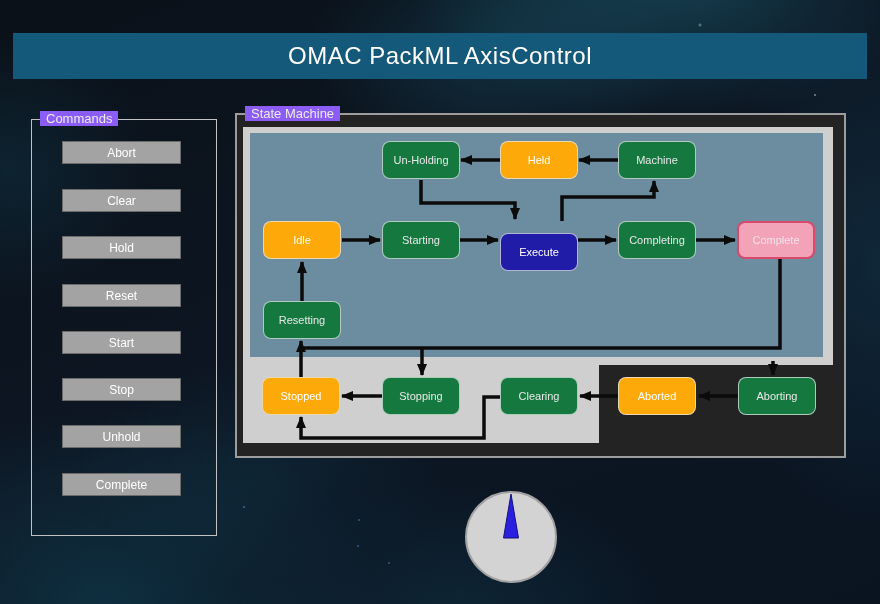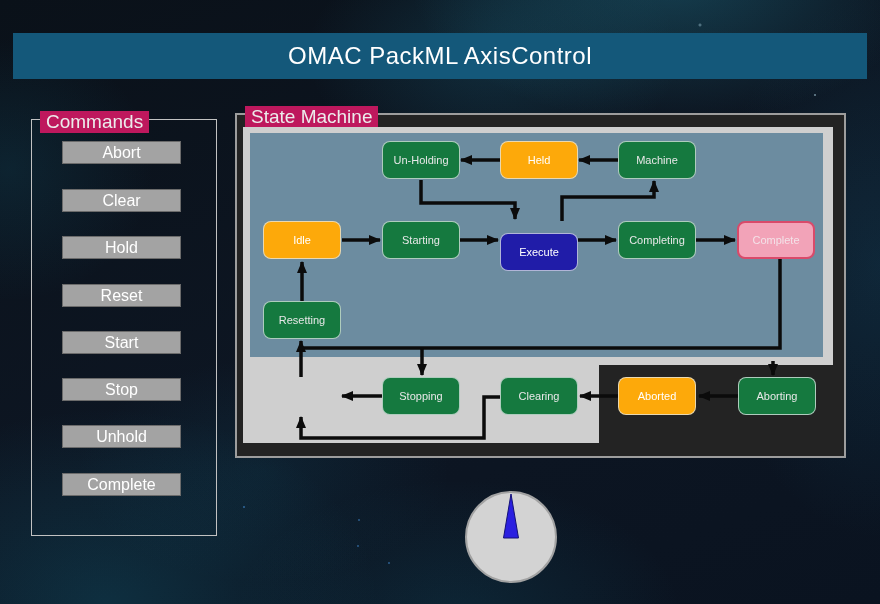--- a/index.html
+++ b/index.html
@@ -23,28 +23,28 @@
       linear-gradient(160deg,#0a1119 0%,#0d1623 55%,#0a1320 100%);
   }
   .titlebar{
     position:absolute;left:13px;top:33px;width:854px;height:46px;
     background:#14587a;color:#ffffff;font-size:24px;
     display:flex;align-items:center;justify-content:center;letter-spacing:.5px;
   }
   .groupbox{position:absolute;border:2px solid #9d9d9d;}
   .groupbox .legend{
     position:absolute;top:-9px;left:8px;padding:0 6px;
-    font-size:19px;color:#ececec;background:#be185d;white-space:nowrap;
+    font-size:13px;color:#ececec;background:#8b5cf6;white-space:nowrap;
   }
   .gb-commands{left:31px;top:119px;width:184px;height:415px;border:1px solid #c2c2c2;}
   .gb-state{left:235px;top:113px;width:607px;height:341px;background:#232323;}
   .cmd-btn{
     position:absolute;left:30px;width:119px;height:23px;
     background:#a3a3a3;border:1px solid #6b6b6b;
-    color:#ffffff;font-size:16px;font-family:inherit;
+    color:#ffffff;font-size:12px;font-family:inherit;
     display:flex;align-items:center;justify-content:center;cursor:pointer;padding:0;
   }
   .panel{position:absolute;}
   .p-gray{left:6px;top:12px;width:590px;height:316px;background:#cfcfcf;}
   .p-blue{left:13px;top:18px;width:573px;height:224px;background:#6c8ca0;}
   .p-dark{left:362px;top:250px;width:234px;height:78px;background:#232323;}
   .state{
     position:absolute;width:78px;height:38px;border-radius:8px;
     display:flex;align-items:center;justify-content:center;
     font-size:11px;color:#e8e8e8;border:1px solid rgba(225,232,232,.75);
@@ -89,20 +89,21 @@
 
   <div class="state st-acting" style="left:145px;top:26px">Un-Holding</div>
   <div class="state st-wait" style="left:263px;top:26px">Held</div>
   <div class="state st-acting" style="left:381px;top:26px">Machine</div>
   <div class="state st-wait" style="left:26px;top:106px">Idle</div>
   <div class="state st-acting" style="left:145px;top:106px">Starting</div>
   <div class="state st-execute" style="left:263px;top:106px">Execute</div>
   <div class="state st-acting" style="left:381px;top:106px">Completing</div>
   <div class="state st-complete" style="left:500px;top:106px">Complete</div>
   <div class="state st-acting" style="left:26px;top:186px">Resetting</div>
+  <div class="state st-wait" style="left:25px;top:262px">Stopped</div>
   <div class="state st-acting" style="left:145px;top:262px">Stopping</div>
   <div class="state st-acting" style="left:263px;top:262px">Clearing</div>
   <div class="state st-wait" style="left:381px;top:262px">Aborted</div>
   <div class="state st-acting" style="left:501px;top:262px">Aborting</div>
 
   <svg class="wires" viewBox="0 0 607 341" xmlns="http://www.w3.org/2000/svg">
     <defs>
       <marker id="ah" markerUnits="userSpaceOnUse" markerWidth="13" markerHeight="11" refX="11" refY="5" orient="auto">
         <path d="M0,0 L12,5 L0,10 Z" fill="#0b0b0b"></path>
       </marker>

